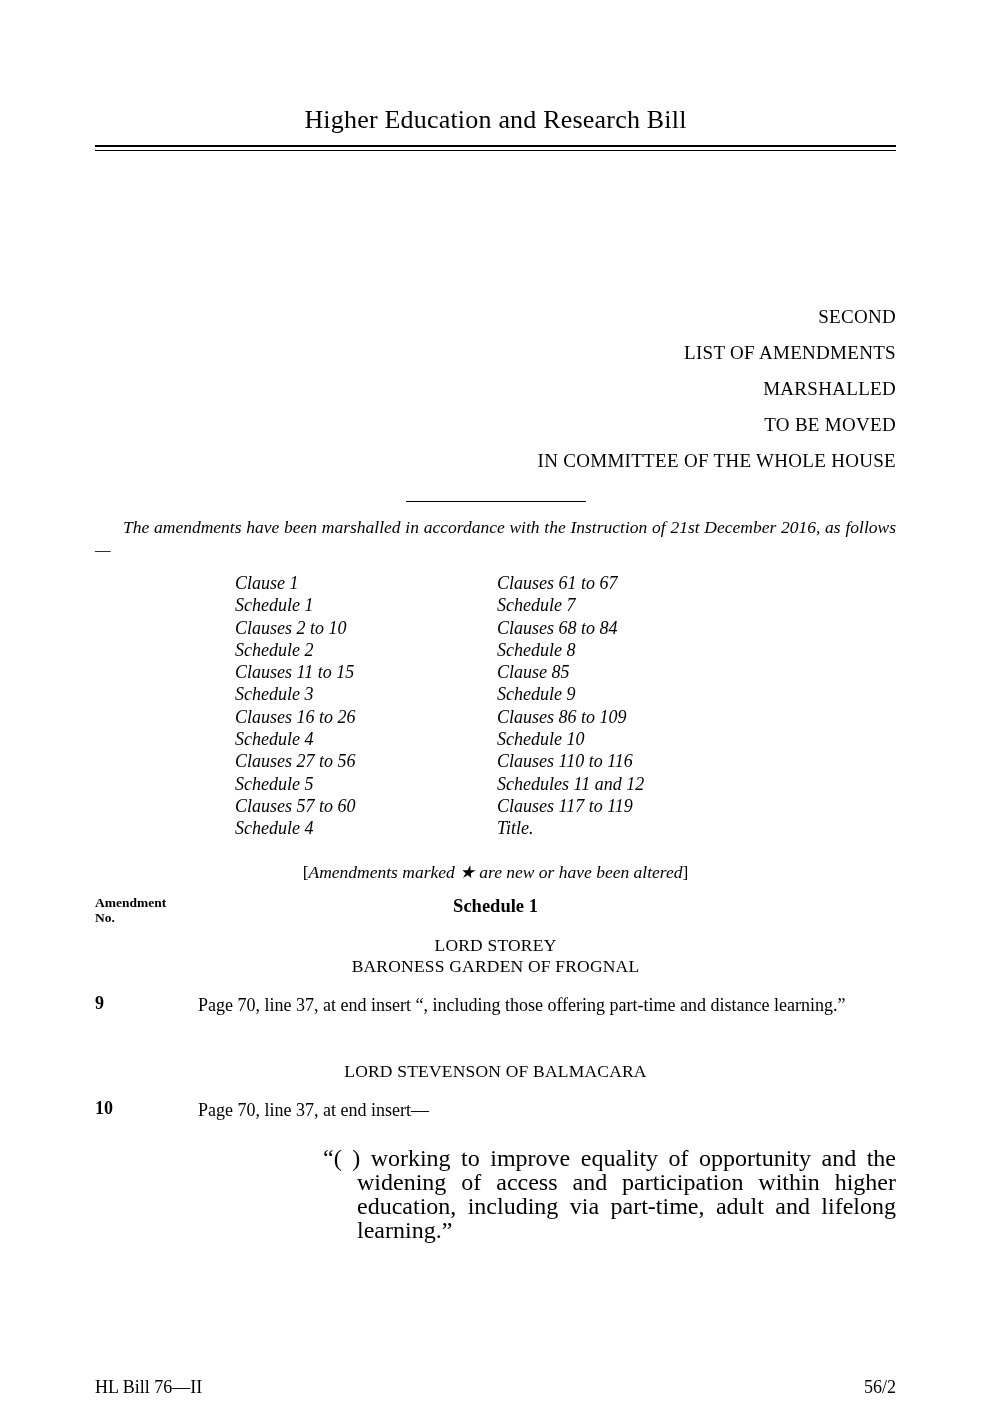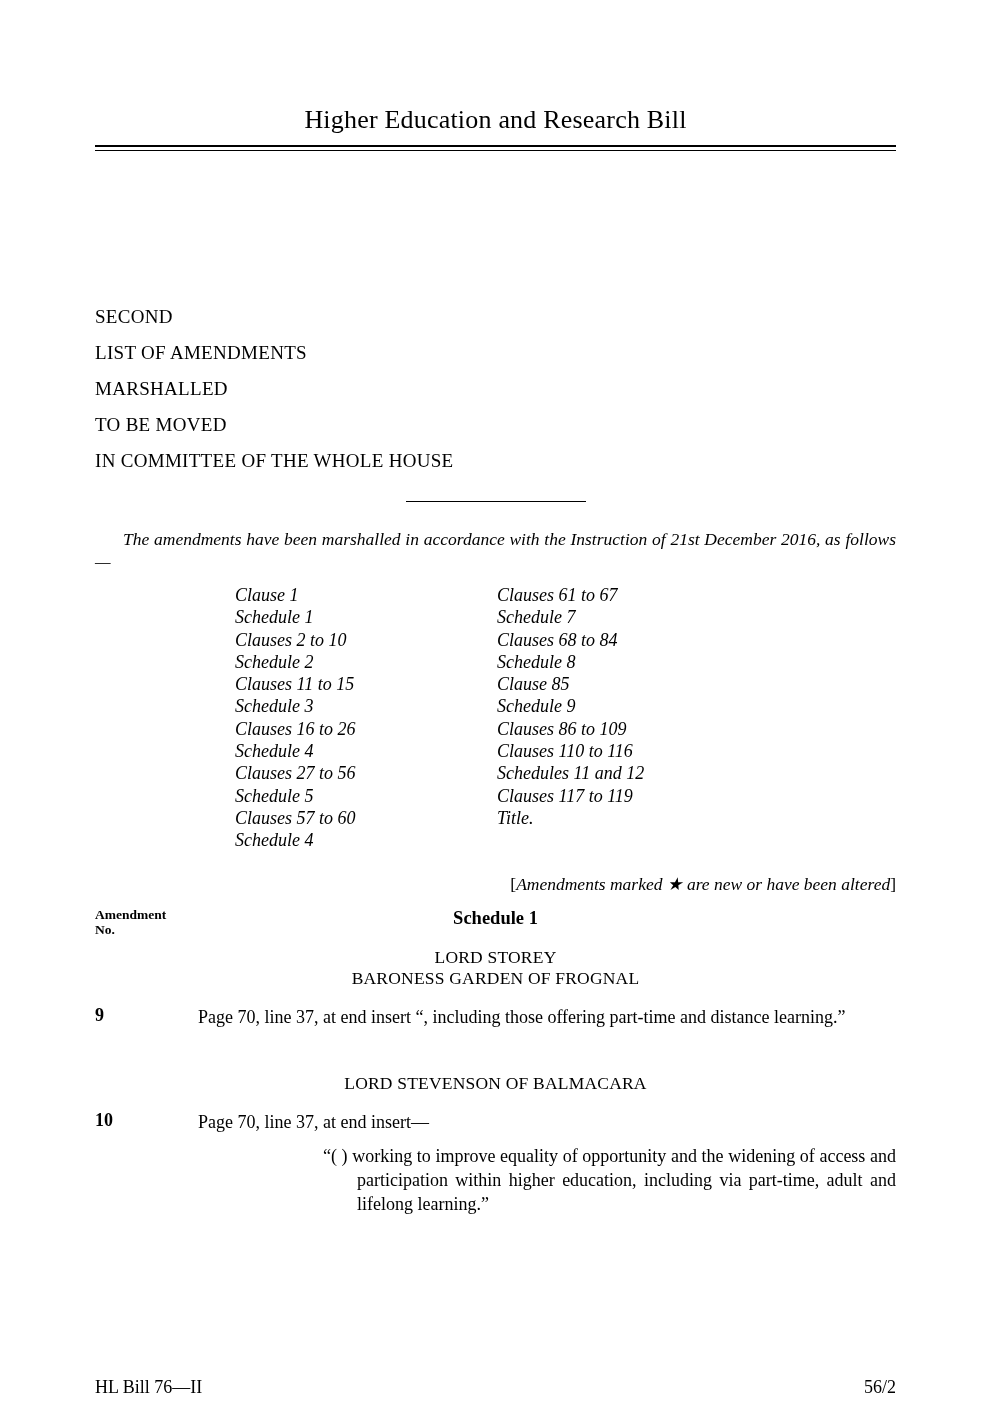--- a/index.html
+++ b/index.html
@@ -33,37 +33,37 @@
   }
   .rule-double {
     border-top: 2px solid #000;
     border-bottom: 1px solid #000;
     height: 3px;
     margin: 0 0 0 0;
   }
   
   .heading-block {
     margin-top: 148px;
-    text-align: left;
+    text-align: right;
     font-size: 19px;
     line-height: 36px;
     letter-spacing: 0.3px;
   }
   .heading-block div {
     white-space: nowrap;
   }
   .short-rule {
     width: 180px;
     border-bottom: 1px solid #000;
     margin: 22px auto 0 auto;
     height: 0;
   }
   
   .instruction {
-    margin-top: 26px;
+    margin-top: 14px;
     font-style: italic;
     font-size: 17.5px;
     line-height: 22px;
     text-align: justify;
     text-indent: 28px;
   }
   
   .clause-list {
     margin-top: 12px;
     display: flex;
@@ -75,21 +75,21 @@
   }
   .clause-col {
     width: 262px;
   }
   .clause-col div {
     white-space: nowrap;
   }
   
   .star-note {
     margin-top: 22px;
-    text-align: right;
+    text-align: center;
     font-size: 17.5px;
     font-style: italic;
   }
   .star-note .bracket {
     font-style: normal;
   }
   
   .schedule-row {
     margin-top: 12px;
     position: relative;
@@ -141,22 +141,22 @@
     margin-left: 103px;
     font-size: 18px;
     line-height: 24px;
     text-align: justify;
   }
   .amendment .body.nojust {
     text-align: left;
   }
   .sub-insert {
     margin-left: 228px;
-    margin-top: 10px;
-    font-size: 18px;
+    margin-top: 24px;
+    font-size: 24px;
     line-height: 24px;
     text-align: justify;
     text-indent: -34px;
     padding-left: 34px;
   }
   
   .footer {
     position: absolute;
     left: 95px;
     right: 95px;
@@ -202,20 +202,21 @@
       <div>Schedule 4</div>
     </div>
     <div class="clause-col">
       <div>Clauses 61 to 67</div>
       <div>Schedule 7</div>
       <div>Clauses 68 to 84</div>
       <div>Schedule 8</div>
       <div>Clause 85</div>
       <div>Schedule 9</div>
       <div>Clauses 86 to 109</div>
+      <div>Schedule 10</div>
       <div>Clauses 110 to 116</div>
       <div>Schedules 11 and 12</div>
       <div>Clauses 117 to 119</div>
       <div>Title.</div>
     </div>
   </div>
 
   <div class="star-note">
     <span class="bracket">[</span><span>Amendments marked </span><span>★</span><span> are new or have been altered</span><span class="bracket">]</span>
   </div>

